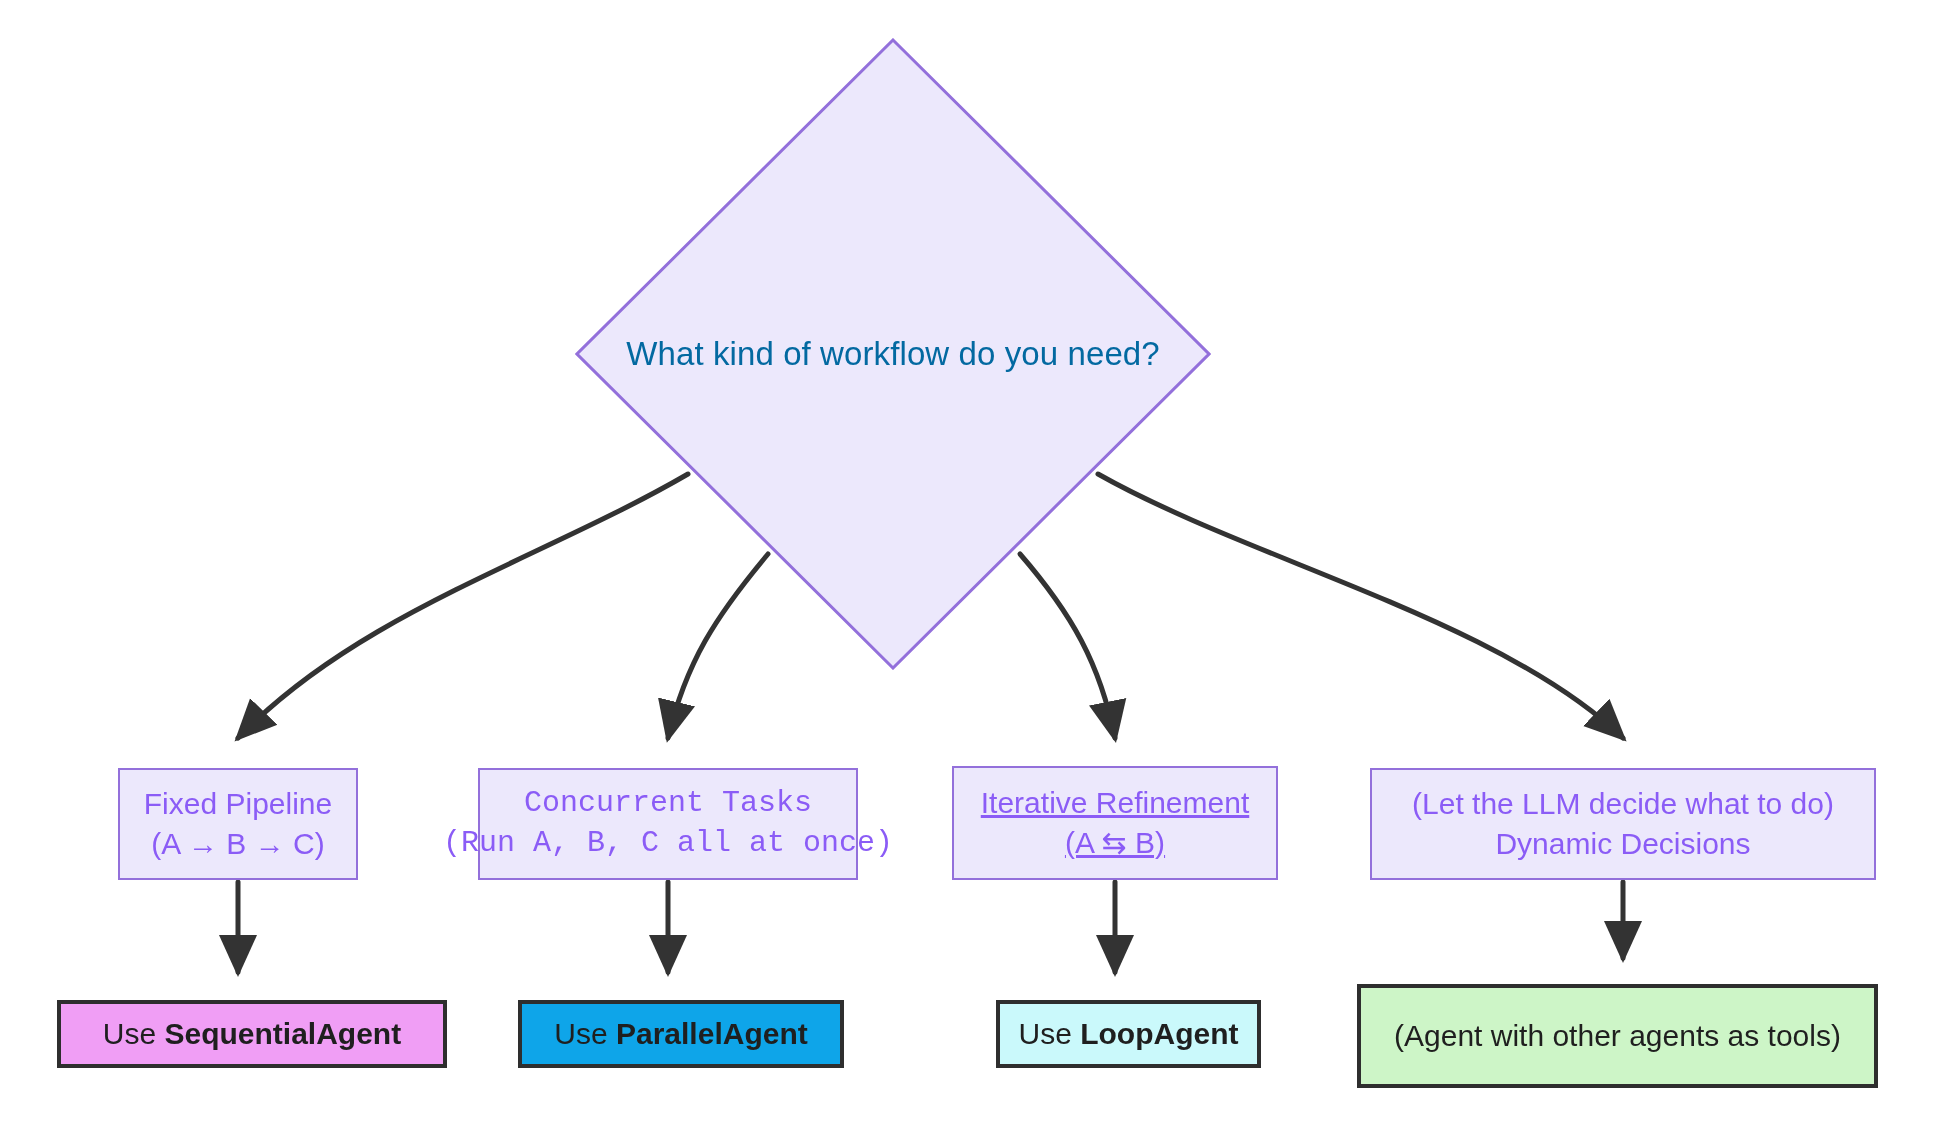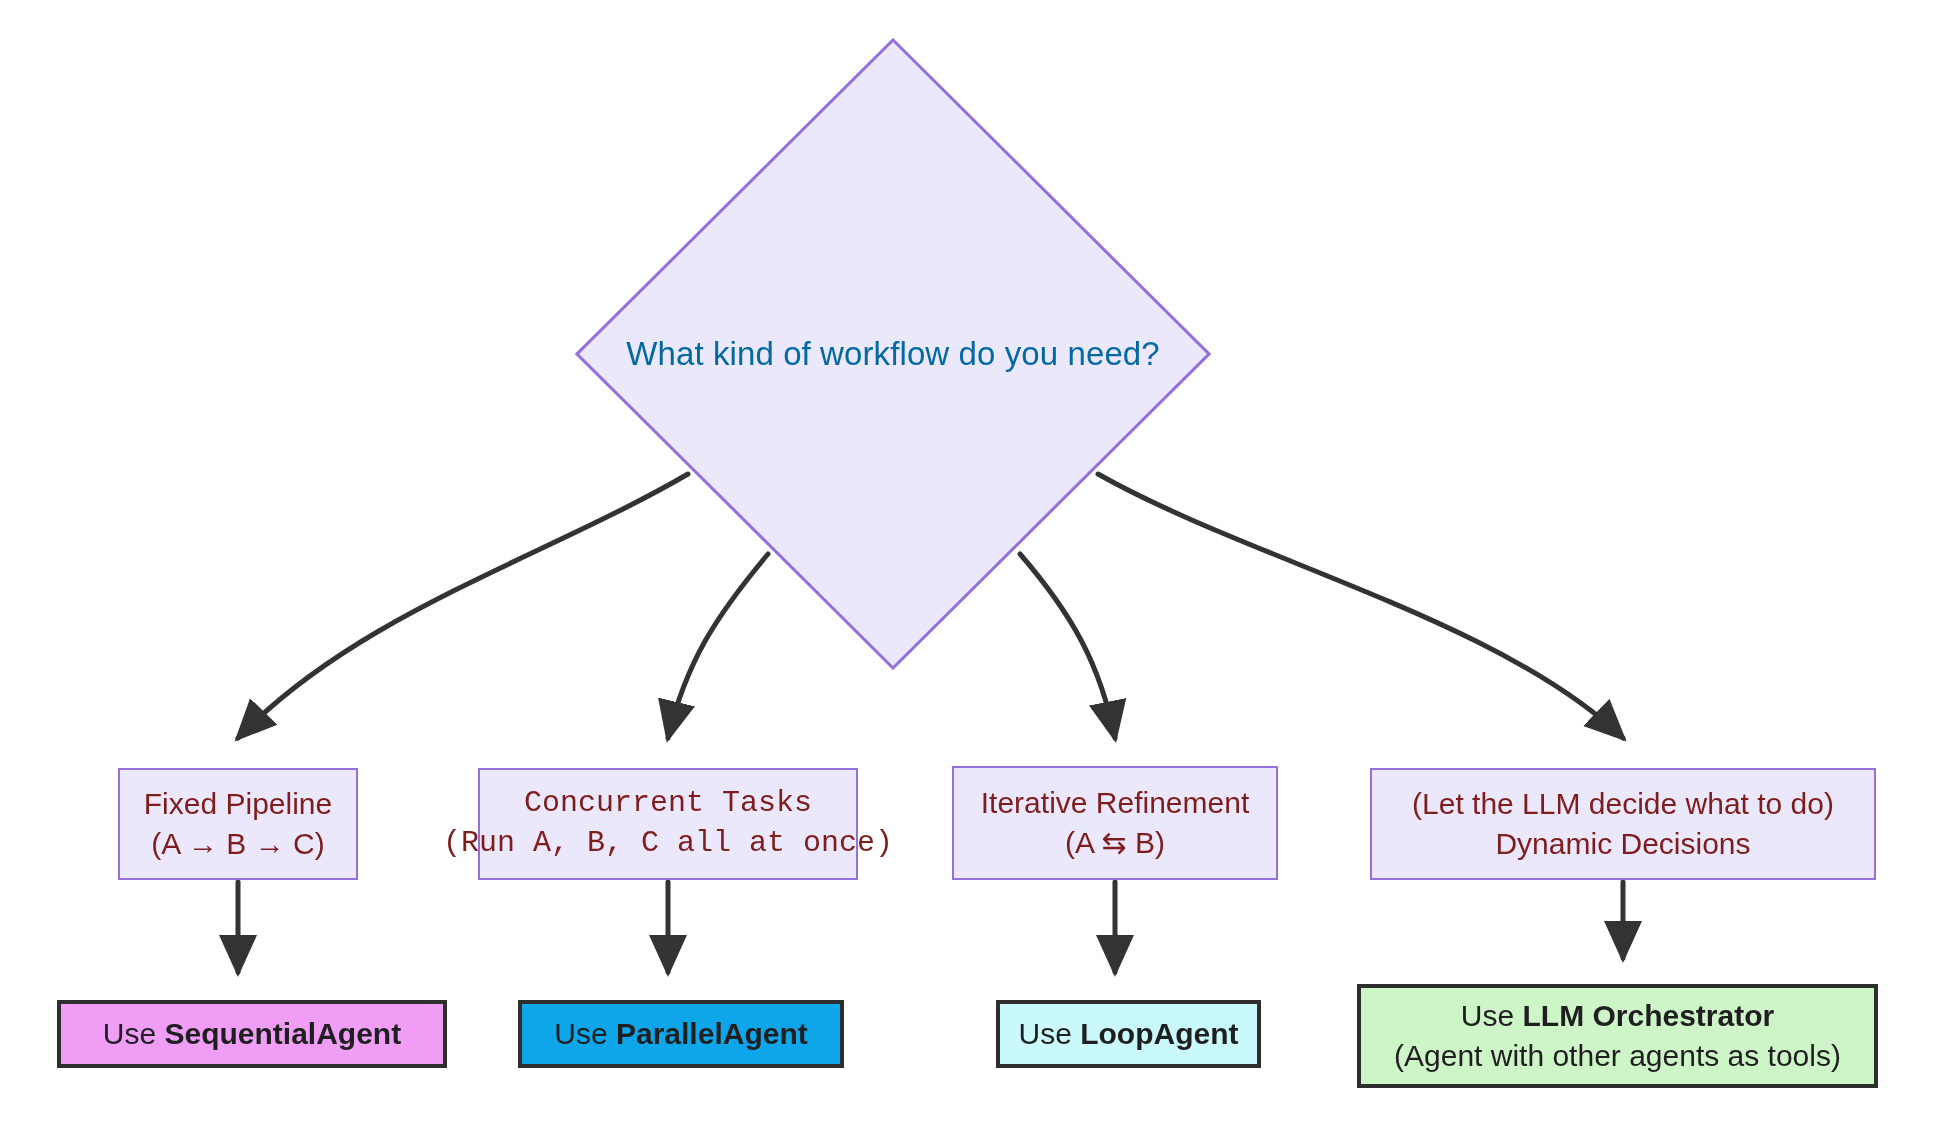--- a/index.html
+++ b/index.html
@@ -69,37 +69,37 @@
   .node .line {
     display: block;
     white-space: nowrap;
   }
 
   
   .node-option {
     background: #ece8fc;
     border: 2px solid #9370db;
     font-size: 30px;
-    color: #7f1d1d;
+    color: #8b5cf6;
   }
 
   
   .node-result {
     border: 4px solid #2e2e2e;
     font-size: 30px;
     color: #1f1f1f;
   }
   .node-result .strong {
     font-weight: bold;
   }
 
   
   #opt-sequential   { left: 118px;  top: 768px;  width: 240px; height: 112px; }
   #opt-parallel     { left: 478px;  top: 768px;  width: 380px; height: 112px; font-family: Liberation Mono, monospace; }
-  #opt-loop         { left: 952px;  top: 766px;  width: 326px; height: 114px; }
+  #opt-loop         { left: 952px;  top: 766px;  width: 326px; height: 114px; text-decoration: underline; }
   #opt-dynamic      { left: 1370px; top: 768px;  width: 506px; height: 112px; }
 
   #res-sequential   { left: 57px;   top: 1000px; width: 390px; height: 68px; background: #f09ef5; }
   #res-parallel     { left: 518px;  top: 1000px; width: 326px; height: 68px; background: #0ea5e9; }
   #res-loop         { left: 984px;  top: 1000px; width: 265px; height: 68px; background: #caf9fb; margin-left: 12px; }
   #res-orchestrator { left: 1357px; top: 984px;  width: 521px; height: 104px; background: #cdf5c7; }
 </style>
 </head>
 <body>
 
@@ -162,17 +162,16 @@
 
   <div class="node node-result" id="res-parallel">
     <span class="line"><span>Use </span><span class="strong">ParallelAgent</span></span>
   </div>
 
   <div class="node node-result" id="res-loop">
     <span class="line"><span>Use </span><span class="strong">LoopAgent</span></span>
   </div>
 
   <div class="node node-result" id="res-orchestrator">
-    <span class="line"><span>Use </span><span class="strong">LLM Orchestrator</span></span>
     <span class="line">(Agent with other agents as tools)</span>
   </div>
 
 </div>
 
 </body></html>

